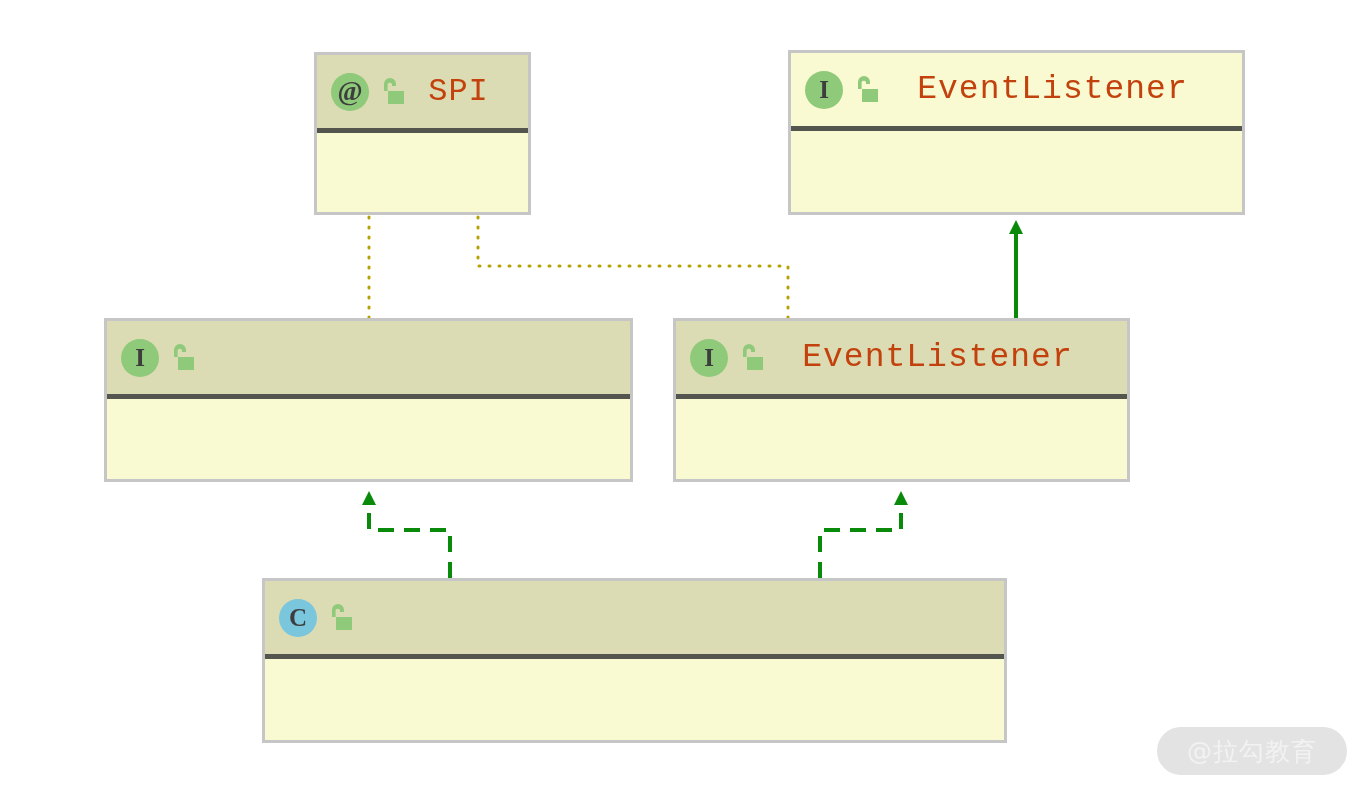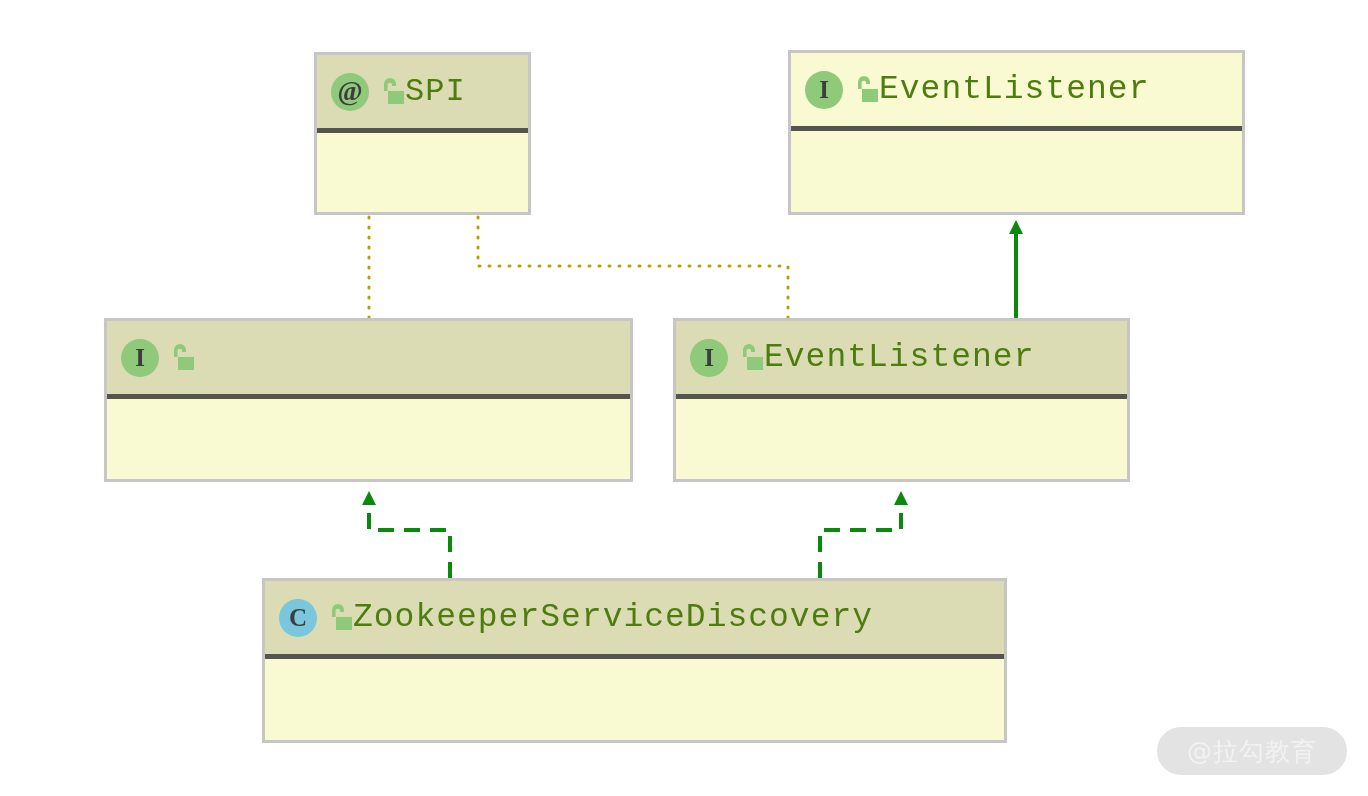--- a/index.html
+++ b/index.html
@@ -74,25 +74,25 @@
   .lock-icon {
     flex: 0 0 auto;
     margin-left: 10px;
     width: 26px;
     height: 30px;
     display: block;
   }
 
   .uml-title {
     flex: 1 1 auto;
-    text-align: left;
+    text-align: center;
     font-family: "Liberation Mono", "DejaVu Sans Mono", monospace;
     font-size: 33px;
     letter-spacing: 1px;
-    color: #4d7c0f;
+    color: #c2410c;
     white-space: nowrap;
     padding-right: 16px;
   }
 
   
   #box-spi            { left: 314px; top: 52px;  width: 217px; height: 163px; }
   #box-eventlistener-top { left: 788px; top: 50px;  width: 457px; height: 165px; }
   #box-servicediscovery  { left: 104px; top: 318px; width: 529px; height: 164px; }
   #box-eventlistener-mid { left: 673px; top: 318px; width: 457px; height: 164px; }
   #box-zookeeper         { left: 262px; top: 578px; width: 745px; height: 165px; }
@@ -186,18 +186,17 @@
   <div class="uml-body"></div>
 </div>
 
 <div class="uml-box" id="box-zookeeper">
   <div class="uml-header">
     <span class="badge badge-class">C</span>
     <svg class="lock-icon" viewBox="0 0 26 30" xmlns="http://www.w3.org/2000/svg">
       <path d="M 5 14 L 5 7 A 6 6 0 0 1 17 7 L 17 9 L 13 9 L 13 7 A 2.6 2.6 0 0 0 8.6 7 L 8.6 14 Z" fill="#8fc97a"></path>
       <rect x="9" y="14" width="16" height="13" fill="#8fc97a"></rect>
     </svg>
-    <span class="uml-title">ZookeeperServiceDiscovery</span>
   </div>
   <div class="uml-body"></div>
 </div>
 
 <div id="watermark">@拉勾教育</div>
 
 </body></html>

